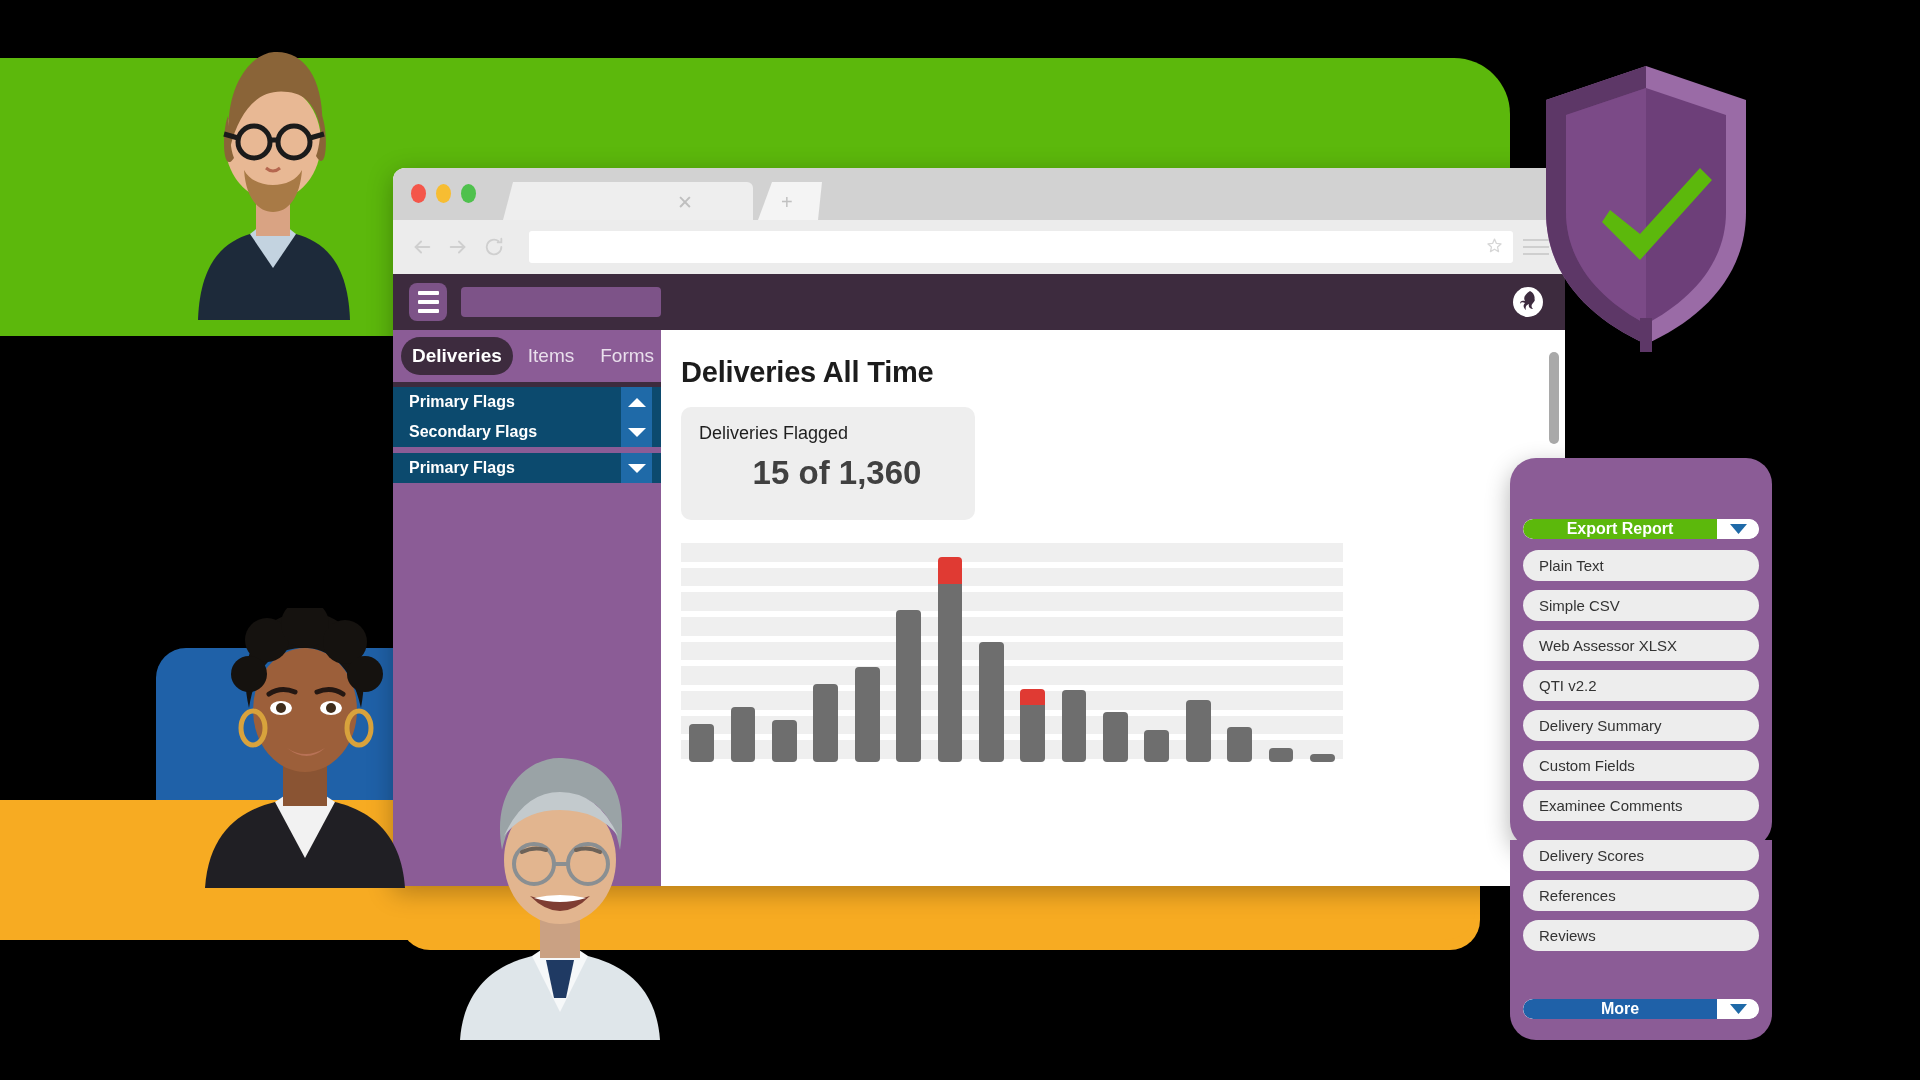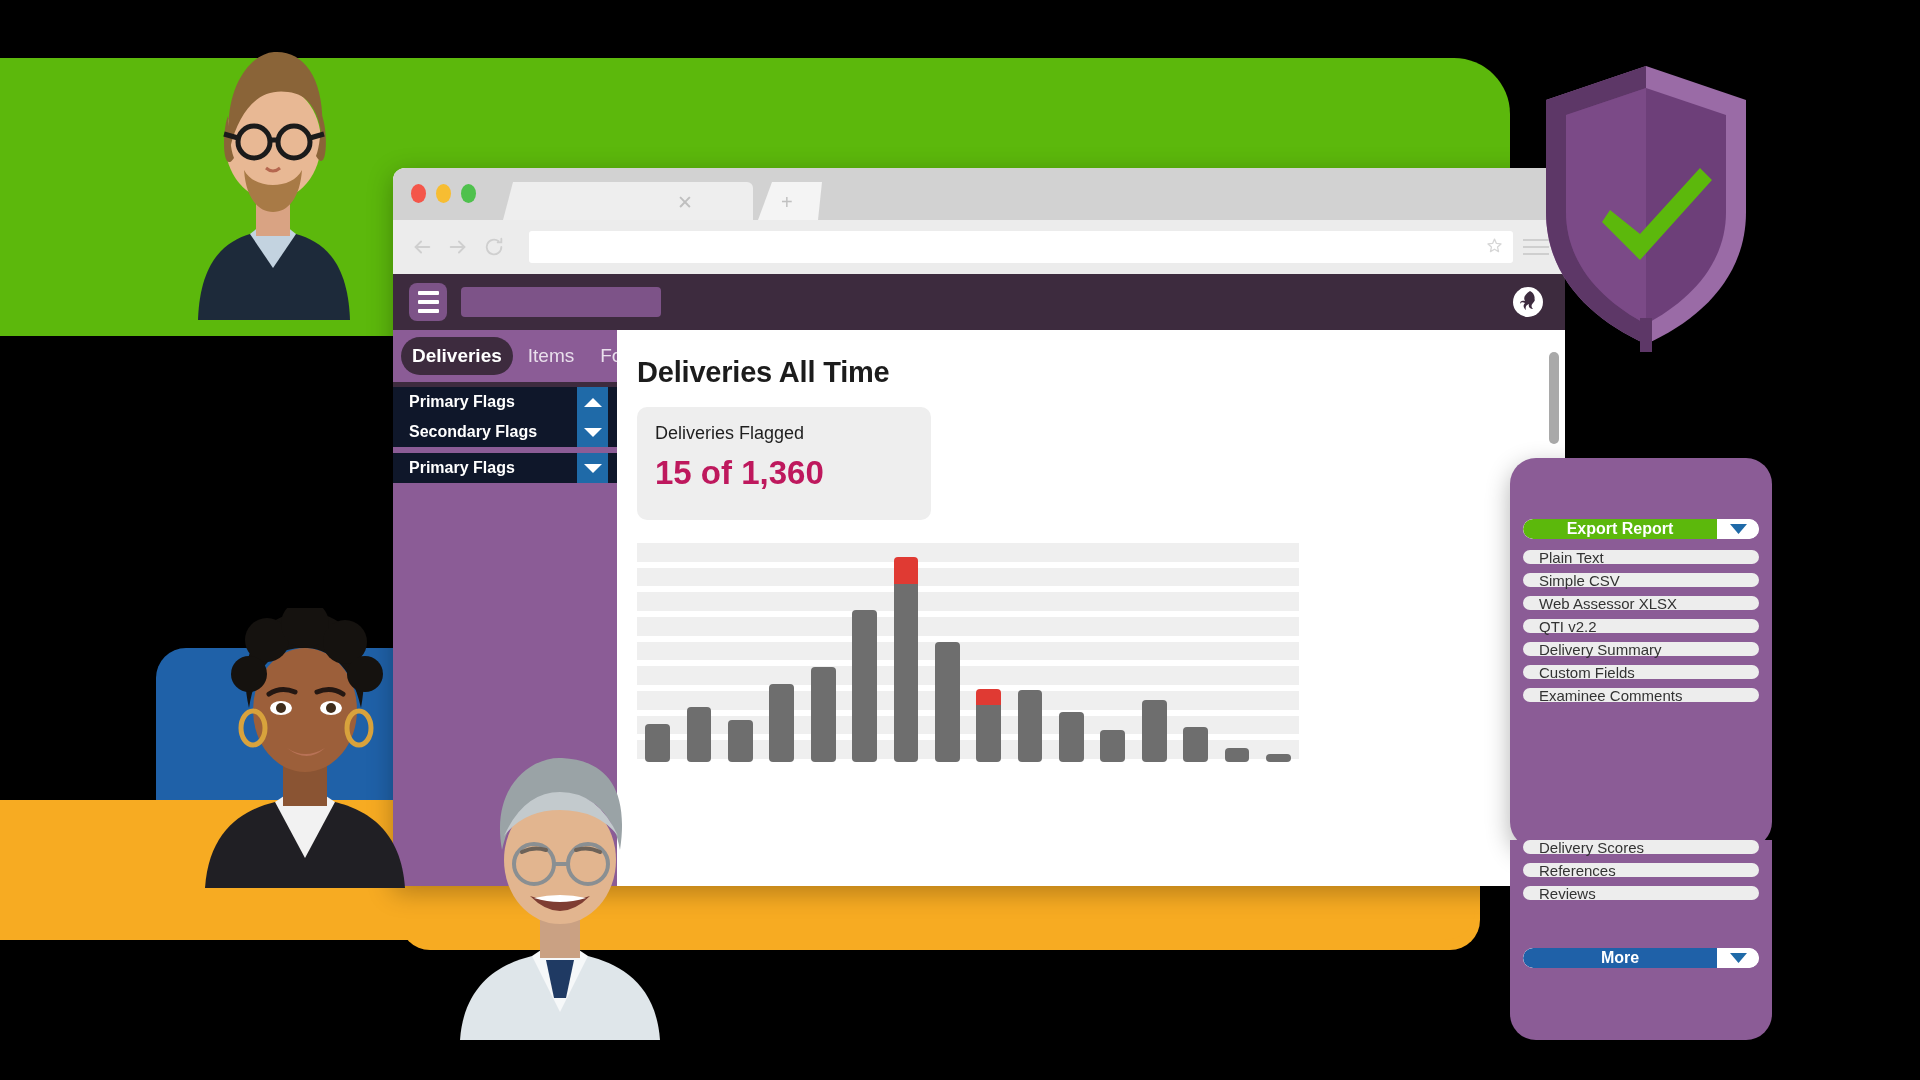--- a/index.html
+++ b/index.html
@@ -50,44 +50,44 @@
   
   #app-header { height: 56px; background: #3d2b3e; display: flex; align-items: center; padding: 0 16px; position: relative; }
   #app-menu-button { width: 38px; height: 38px; border-radius: 8px; background: #7d5388; display: flex; flex-direction: column; align-items: center; justify-content: center; gap: 5px; }
   #app-menu-button i { display:block; width:21px; height:4px; background:#fff; border-radius:1px; }
   #app-search-box { width: 200px; height: 30px; border-radius: 4px; background: #7d5388; margin-left: 14px; }
   #app-logo { position: absolute; right: 20px; top: 11px; width: 34px; height: 34px; }
 
   #app-body { display: flex; height: 608px; }
 
   
-  #sidebar { width: 224px; background: #8b5c96; flex: none; position: relative; }
+  #sidebar { width: 268px; background: #8b5c96; flex: none; position: relative; }
   #tabstrip { height: 52px; display: flex; align-items: center; padding: 0 8px; gap: 4px; }
   .apptab { font-size: 19px; color: #e9dfec; padding: 8px 11px; border-radius: 20px; white-space: nowrap; }
   .apptab.active { background: #3d2b3e; color: #ffffff; font-weight: bold; }
   #tabstrip-underline { height: 5px; background: #3d2b3e; }
   #daterange-row { height: 72px; display: flex; align-items: center; padding: 0 12px; gap: 10px; }
   #daterange-label { color: #f1e9f3; font-size: 15px; }
   #daterange-input { flex: 1; height: 34px; background: #fff; border-radius: 7px; }
-  .group-head { height: 30px; background: #0f172a; display: flex; align-items: center; padding-left: 16px; color: #fff; font-weight: bold; font-size: 16px; position: relative; }
+  .group-head { height: 30px; background: #0c4a6e; display: flex; align-items: center; padding-left: 16px; color: #fff; font-weight: bold; font-size: 16px; position: relative; }
   .group-caret { position: absolute; right: 9px; top: 0; width: 31px; height: 30px; background: #1f6aa8; display:flex; align-items:center; justify-content:center; }
   .group-caret svg { width: 20px; height: 13px; }
   .checkrow { display: flex; align-items: center; gap: 9px; padding: 4px 0 4px 18px; }
   .checkbox { width: 21px; height: 21px; border-radius: 5px; background: #55c23c; display:flex; align-items:center; justify-content:center; flex:none; }
   .checkbox svg { width: 14px; height: 11px; }
   .checklabel { color: #f3ecf5; font-size: 16px; }
   .spacer-bar { height: 6px; background: #8b5c96; }
 
   
   #content { flex: 1; background: #fff; position: relative; padding: 26px 0 0 20px; overflow: hidden; }
   #page-title { font-size: 29px; font-weight: bold; color: #1c1c1c; letter-spacing: -.2px; }
   #summary-row { display: flex; align-items: flex-start; margin-top: 18px; flex-direction: column; }
   #kpi-card { width: 294px; height: 113px; background: #eeeeee; border-radius: 10px; padding: 16px 0 0 18px; }
   #kpi-label { font-size: 18px; color: #1e1e1e; }
-  #kpi-value { font-size: 33px; font-weight: bold; color: #be185d; text-align: left; margin-top: 10px; }
+  #kpi-value { font-size: 33px; font-weight: bold; color: #404040; text-align: center; margin-top: 10px; }
   #legend { margin-left: 28px; margin-top: 40px; }
   .legend-row { display: flex; align-items: center; gap: 14px; margin-bottom: 10px; }
   .legend-swatch { width: 24px; height: 23px; border-radius: 4px; flex: none; }
   .legend-text { font-size: 19px; color: #1b1b1b; }
 
   
   #chart { position: relative; margin-top: 20px; width: 662px; height: 222px; }
   #gridbands { position: absolute; inset: 0; }
   .band { position: absolute; left: 0; right: 0; background: #efefef; }
   #bars { position: absolute; inset: 0; display: flex; align-items: flex-end; gap: 0; }
@@ -104,21 +104,21 @@
   #export-panel {
     position: absolute; left: 1510px; top: 458px; width: 262px; height: 390px;
     background: #8b5c96; border-radius: 26px; padding: 13px 13px 0 13px;
     box-shadow: 0 8px 24px rgba(0,0,0,.3);
   }
   #export-panel-lower {
     position: absolute; left: 1510px; top: 840px; width: 262px; height: 200px;
     background: #8b5c96; border-radius: 0 0 26px 26px; padding: 0 13px;
   }
   .pill {
-    height: 14px; background: #ededed; border-radius: 16px; display: flex; align-items: center;
+    height: 31px; background: #ededed; border-radius: 16px; display: flex; align-items: center;
     padding-left: 16px; font-size: 15px; color: #333; margin-bottom: 9px;
   }
   .split-btn { height: 20px; border-radius: 18px; background: #fff; display: flex; align-items: flex-start; margin-bottom: 11px; overflow: hidden; margin-top: 48px; }
   .split-btn .main { flex: 1; height: 100%; display: flex; align-items: center; justify-content: center; font-weight: bold; font-size: 16px; color: #fff; border-radius: 18px 0 0 18px; }
   .split-btn .arrow { width: 42px; height: 100%; display: flex; align-items: center; justify-content: center; background: #fff; border-radius: 0 18px 18px 0; }
   .split-btn .arrow svg { width: 19px; height: 12px; }
   #export-report-button .main { background: #5cb80c; }
   #more-button .main { background: #1f61a8; }
 
   

